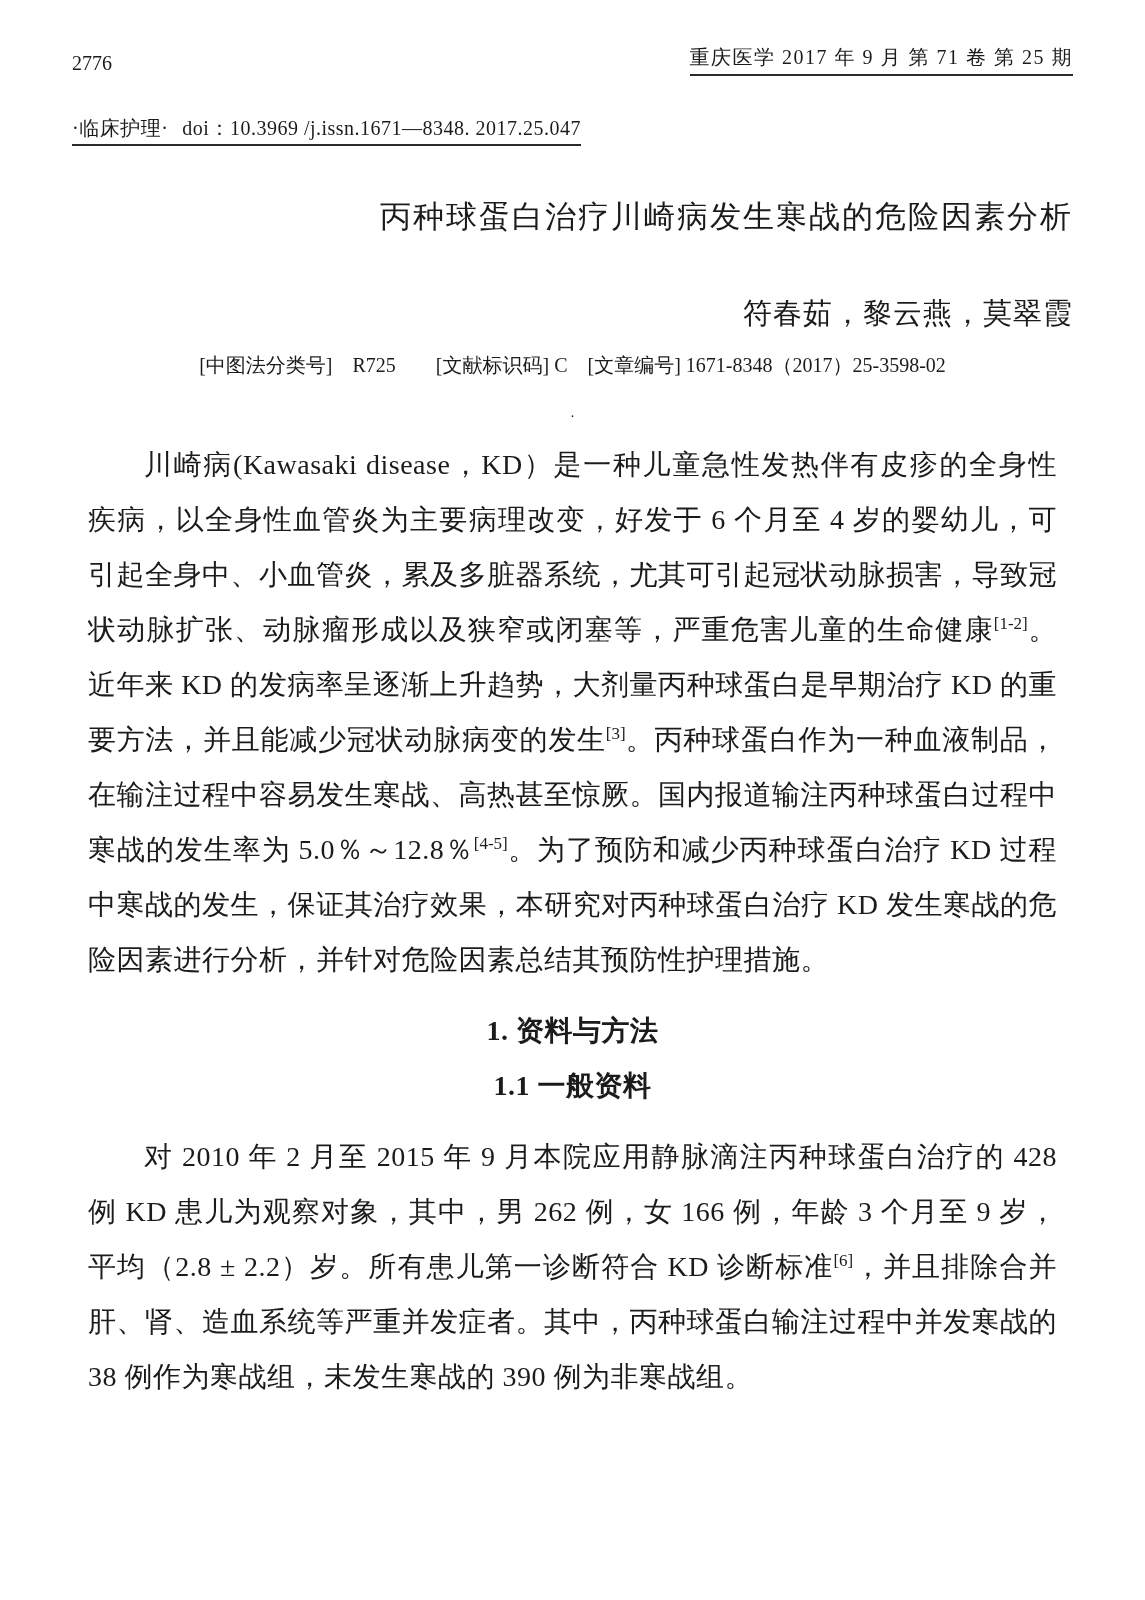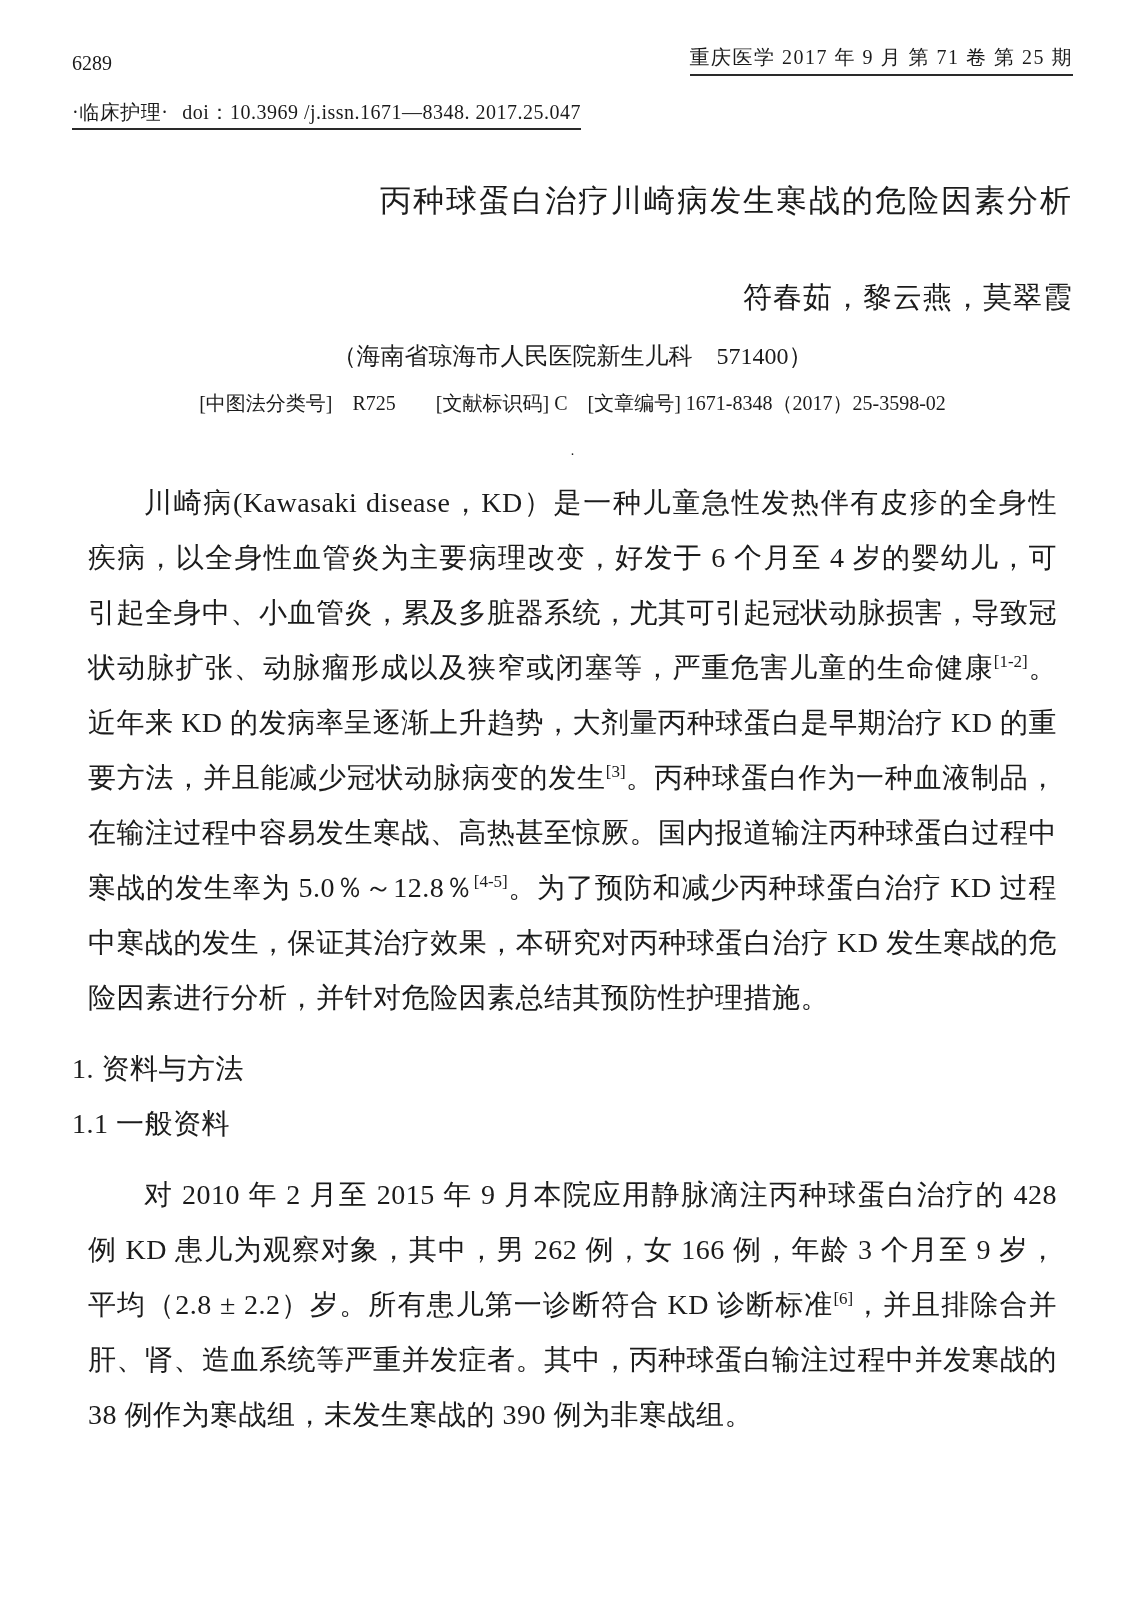--- a/index.html
+++ b/index.html
@@ -22,21 +22,21 @@
     font-size: 20px;
     line-height: 26px;
   }
   .journal-info {
     border-bottom: 2px solid #2a2a2a;
     padding-bottom: 4px;
     letter-spacing: 1.5px;
   }
   .meta-line {
     display: inline-block;
-    margin-top: 24px;
+    margin-top: 40px;
     font-size: 20px;
     line-height: 24px;
     border-bottom: 2px solid #2a2a2a;
     padding-bottom: 4px;
     letter-spacing: 0.5px;
   }
   .meta-line .doi-text { margin-left: 14px; }
   .title {
     margin: 52px 0 0 0;
     text-align: right;
@@ -73,50 +73,49 @@
     margin-top: 6px;
     font-size: 28px;
     line-height: 55px;
     text-align: justify;
     letter-spacing: 0.5px;
   }
   .body-paragraph { margin: 16px; text-indent: 2em; }
   .section-heading {
     margin: 0;
     font-size: 28px;
-    font-weight: normal;
+    font-weight: bold;
     line-height: 55px;
-    text-align: left;
+    text-align: center;
   }
   sup.ref {
     font-size: 17px;
     line-height: 0;
     vertical-align: super;
     letter-spacing: 0;
   }
 </style>
 </head>
 <body>
 
 <div class="page">
 
   <div class="header-row">
-    <span class="page-number">6289</span>
+    <span class="page-number">2776</span>
     <span class="journal-info">重庆医学 2017 年 9 月 第 71 卷 第 25 期</span>
   </div>
 
   <div class="meta-line">
     <span class="column-label">·临床护理·</span><span class="doi-text">doi：10.3969 /j.issn.1671—8348. 2017.25.047</span>
   </div>
 
   <h1 class="title">丙种球蛋白治疗川崎病发生寒战的危险因素分析</h1>
 
   <div class="authors">符春茹，黎云燕，莫翠霞</div>
 
-  <div class="affiliation">（海南省琼海市人民医院新生儿科　571400）</div>
 
   <div class="classification">[中图法分类号]　R725　　[文献标识码] C　[文章编号] 1671-8348（2017）25-3598-02</div>
 
   <div class="divider-dot">.</div>
 
   <div class="article-body">
       <p class="body-paragraph"><span>川崎病(Kawasaki disease，KD）是一种儿童急性发热伴有皮疹的全身性疾病，以全身性血管炎为主要病理改变，好发于 6 个月至 4 岁的婴幼儿，可引起全身中、小血管炎，累及多脏器系统，尤其可引起冠状动脉损害，导致冠状动脉扩张、动脉瘤形成以及狭窄或闭塞等，严重危害儿童的生命健康</span><sup class="ref">[1-2]</sup><span>。近年来 KD 的发病率呈逐渐上升趋势，大剂量丙种球蛋白是早期治疗 KD 的重要方法，并且能减少冠状动脉病变的发生</span><sup class="ref">[3]</sup><span>。丙种球蛋白作为一种血液制品，在输注过程中容易发生寒战、高热甚至惊厥。国内报道输注丙种球蛋白过程中寒战的发生率为 5.0％～12.8％</span><sup class="ref">[4-5]</sup><span>。为了预防和减少丙种球蛋白治疗 KD 过程中寒战的发生，保证其治疗效果，本研究对丙种球蛋白治疗 KD 发生寒战的危险因素进行分析，并针对危险因素总结其预防性护理措施。</span></p>
       <h2 class="section-heading">1. 资料与方法</h2>
       <h2 class="section-heading">1.1 一般资料</h2>
       <p class="body-paragraph"><span>对 2010 年 2 月至 2015 年 9 月本院应用静脉滴注丙种球蛋白治疗的 428 例 KD 患儿为观察对象，其中，男 262 例，女 166 例，年龄 3 个月至 9 岁，平均（2.8 ± 2.2）岁。所有患儿第一诊断符合 KD 诊断标准</span><sup class="ref">[6]</sup><span>，并且排除合并肝、肾、造血系统等严重并发症者。其中，丙种球蛋白输注过程中并发寒战的 38 例作为寒战组，未发生寒战的 390 例为非寒战组。</span></p>

